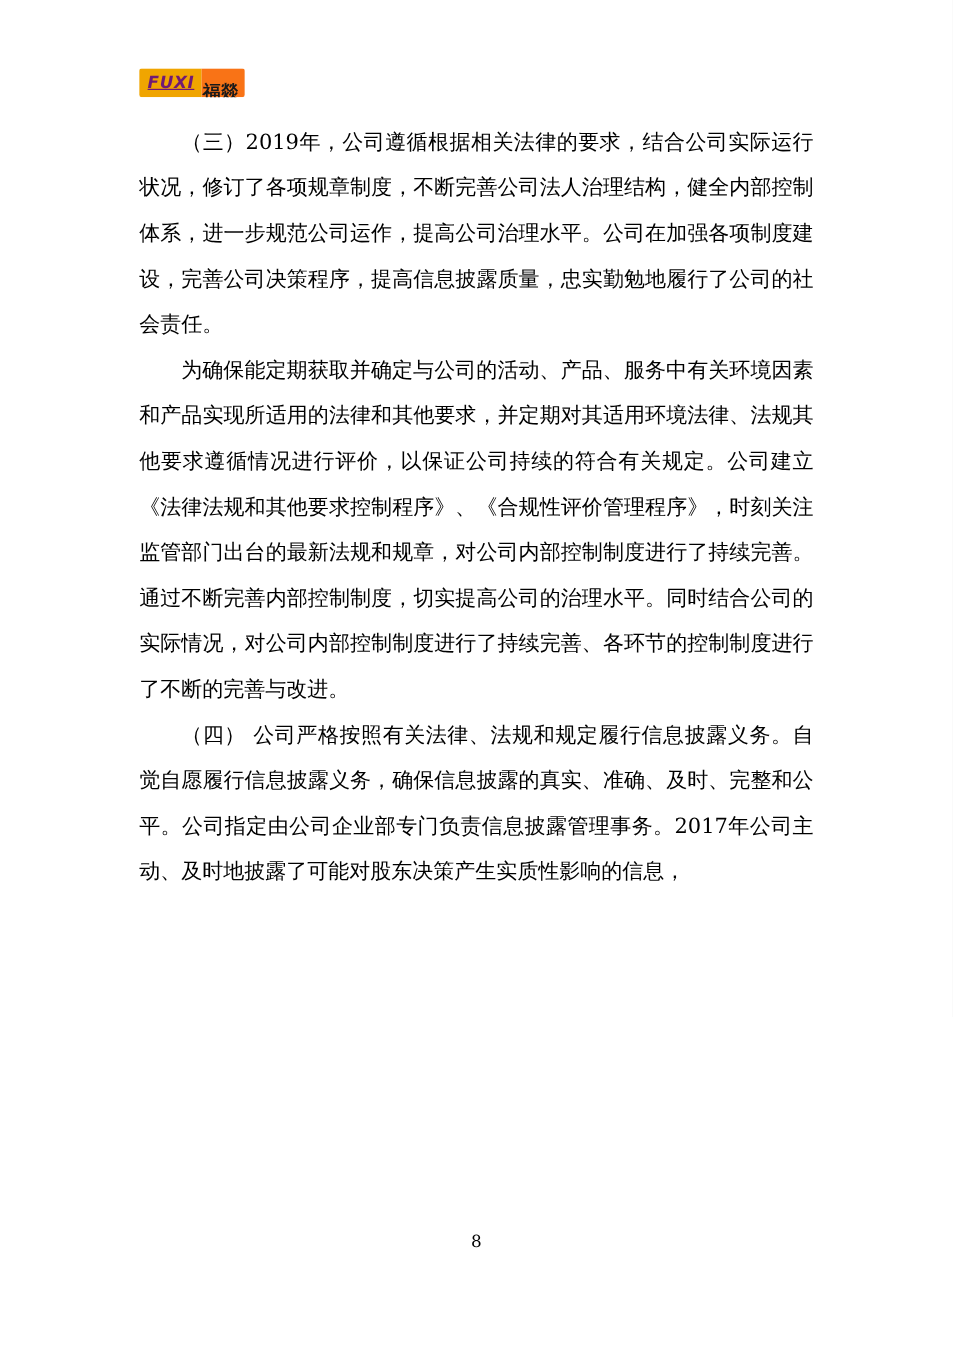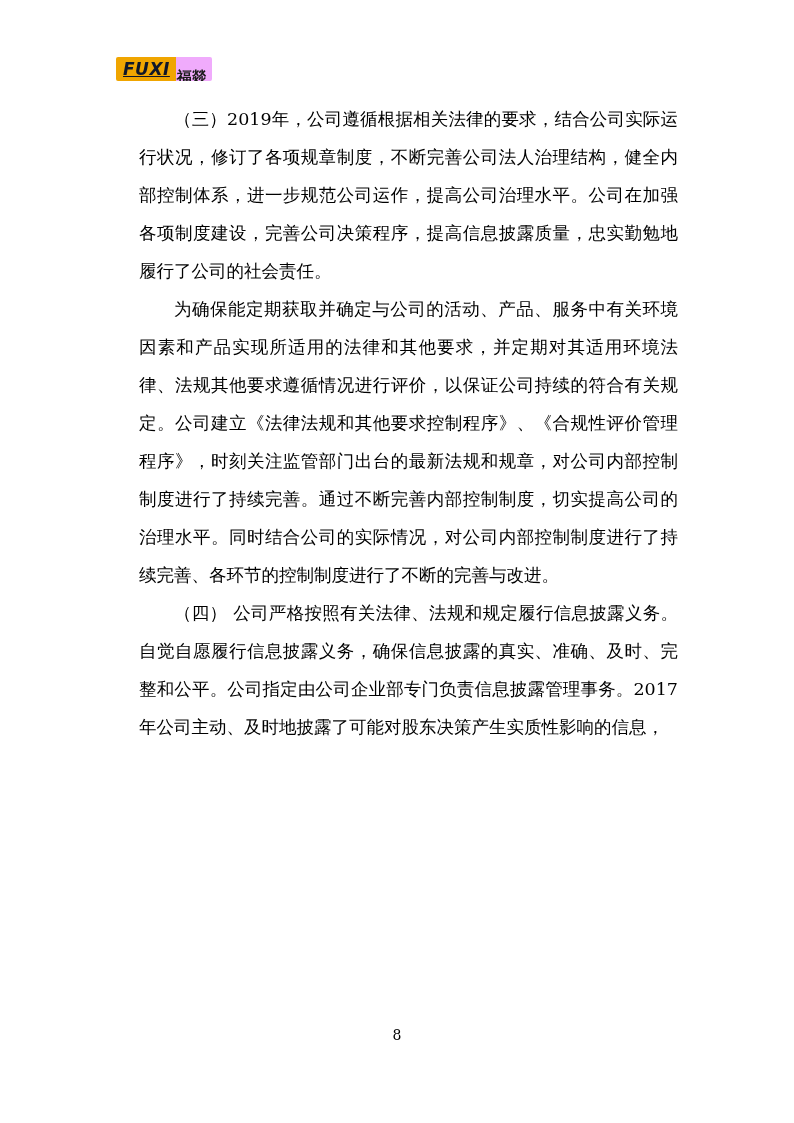--- a/index.html
+++ b/index.html
@@ -35,32 +35,32 @@
   .logo {
     display: inline-flex;
     align-items: stretch;
     height: 24px;
     border-radius: 2px;
     overflow: hidden;
     font-family: "DejaVu Sans", "Liberation Sans", sans-serif;
   }
   .logo-latin {
     background: #f0a500;
-    color: #0f172a;
+    color: #701a75;
     font-weight: bold;
-    font-size: 17px;
+    font-size: 14px;
     letter-spacing: 0.5px;
     padding: 0 6px 0 7px;
     display: flex;
     align-items: center;
     font-style: italic;
     text-decoration: underline;
   }
   .logo-cjk {
-    background: #f0abfc;
+    background: #f97316;
     color: #1a1a1a;
     font-weight: bold;
     font-size: 15px;
     padding: 16px 5px 0 1px;
     display: flex;
     align-items: center;
     letter-spacing: 0px;
   }
   
   .doc-body {
@@ -69,21 +69,20 @@
     color: #000000;
     text-align: justify;
     text-justify: inter-ideograph;
   }
   .para {
     margin: 0;
     text-align: justify;
   }
   .para.indent {
     text-indent: 2em;
-    margin-left: 23px;
   }
   .pagenum {
     position: absolute;
     left: 0;
     right: 0;
     top: 1027px;
     text-align: center;
     font-size: 14px;
     font-family: "DejaVu Serif", "Liberation Serif", serif;
     color: #000000;

